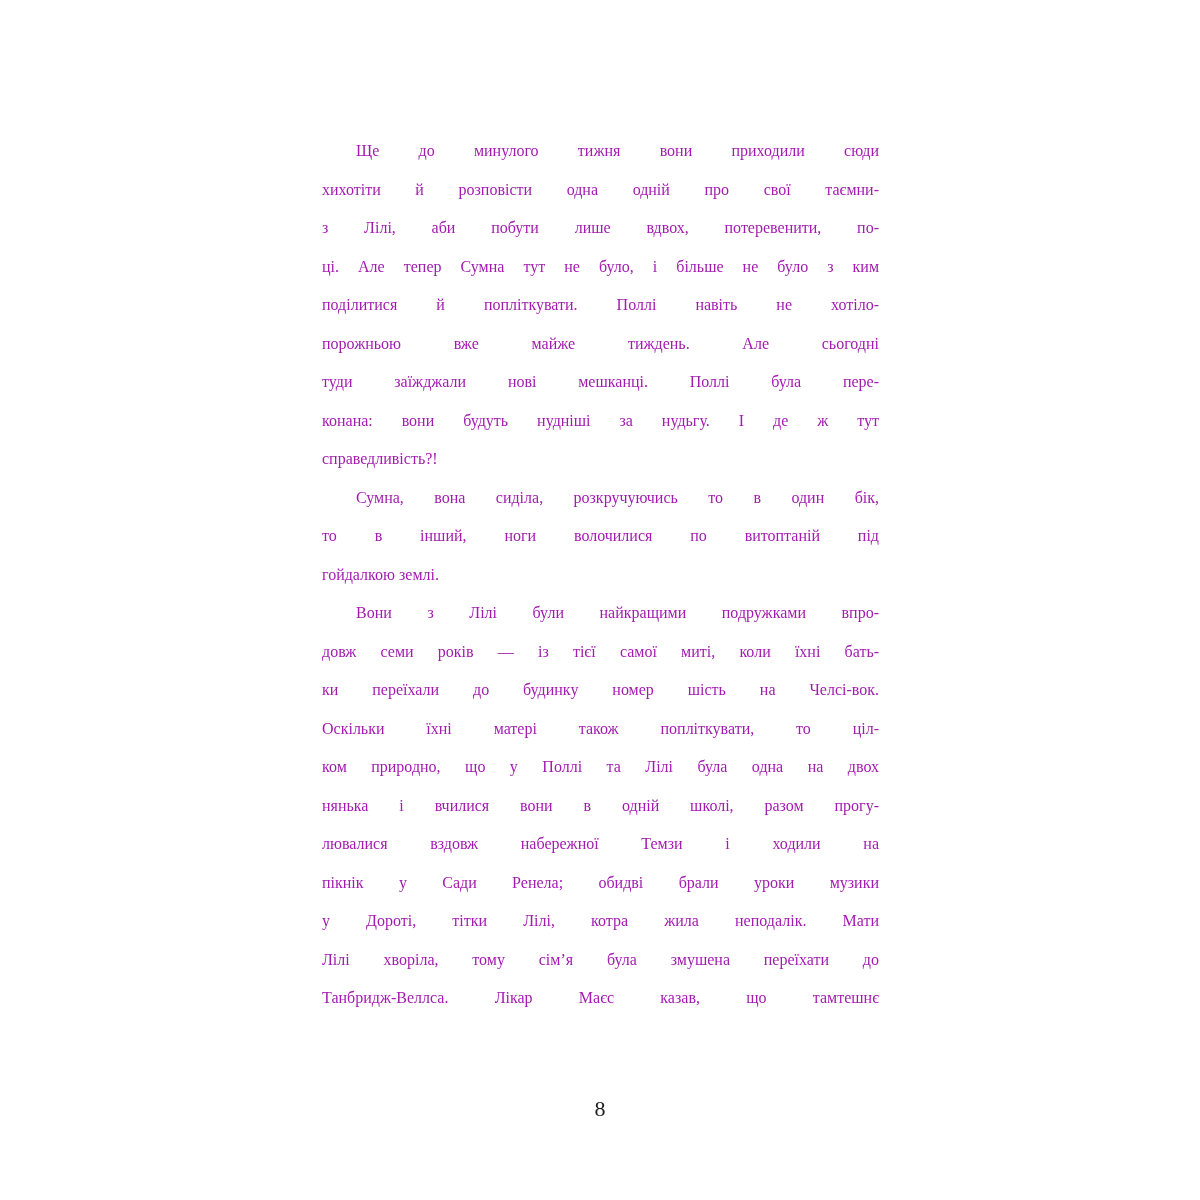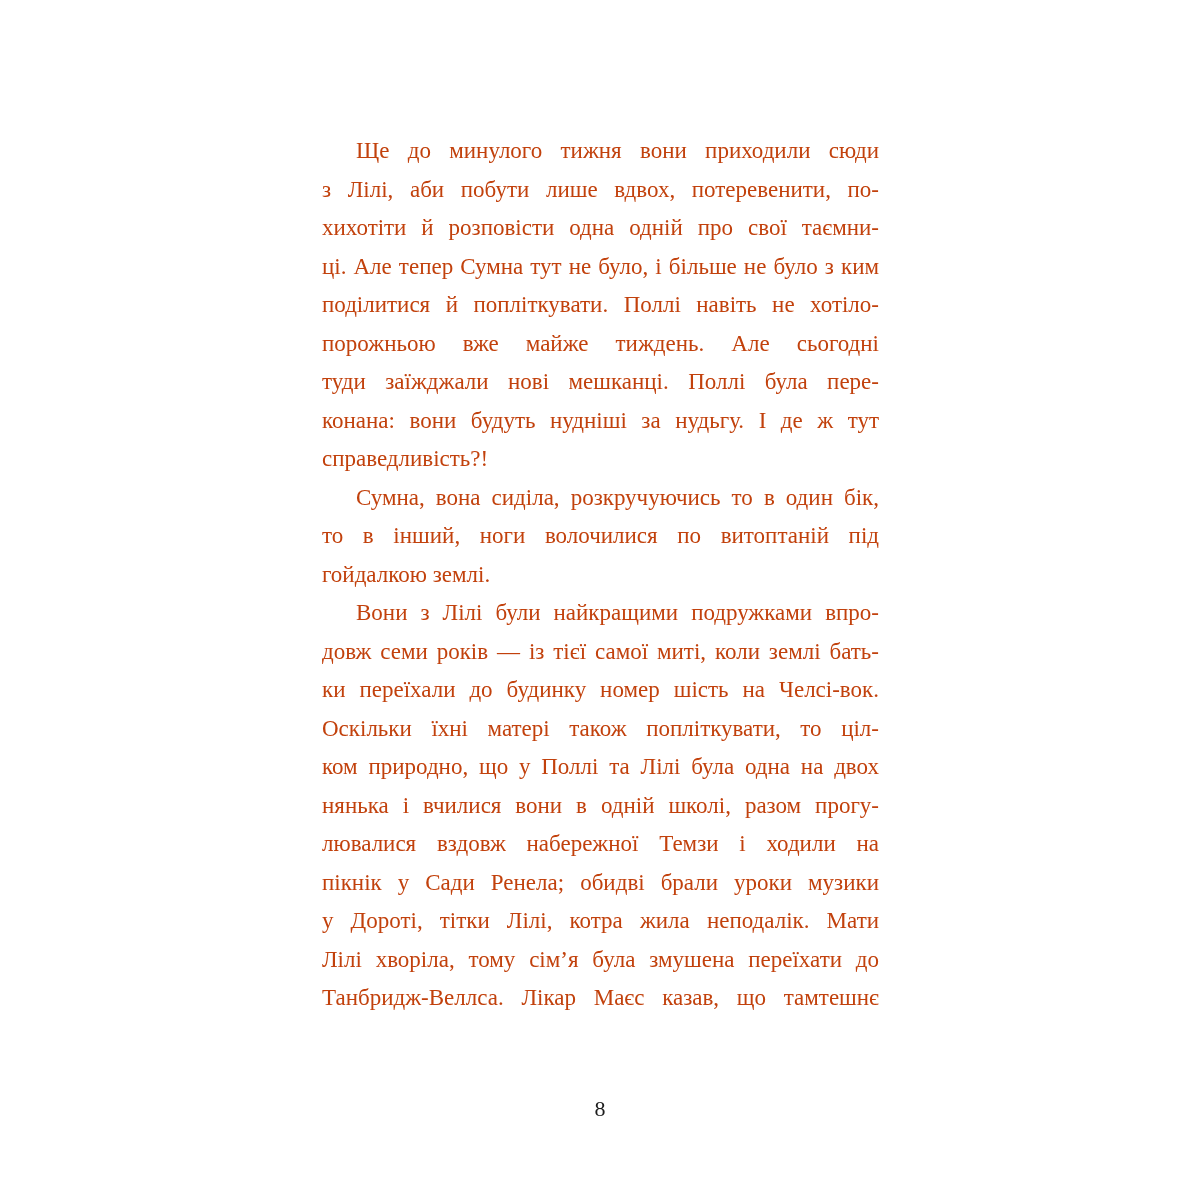--- a/index.html
+++ b/index.html
@@ -18,22 +18,22 @@
     height: 1200px;
     background: #ffffff;
     color: #1c1c1c;
   }
 
   .text-block {
     position: absolute;
     left: 322px;
     top: 132px;
     width: 557px;
-    font-size: 23px;
-    color: #c2410c;
+    font-size: 16px;
+    color: #a21caf;
   }
 
   .line {
     height: 38.5px;
     line-height: 38.5px;
     white-space: nowrap;
     text-align: justify;
     text-align-last: justify;
     -moz-text-align-last: justify;
   }
@@ -59,33 +59,33 @@
     color: #1c1c1c;
   }
 </style>
 </head>
 <body>
 
 <div class="book-page">
 
   <div class="text-block" id="text-block">
       <div class="line indent">Ще до минулого тижня вони приходили сюди</div>
+      <div class="line">хихотіти й розповісти одна одній про свої таємни-</div>
       <div class="line">з Лілі, аби побути лише вдвох, потеревенити, по-</div>
-      <div class="line">хихотіти й розповісти одна одній про свої таємни-</div>
       <div class="line">ці. Але тепер Сумна тут не було, і більше не було з ким</div>
       <div class="line">поділитися й попліткувати. Поллі навіть не хотіло-</div>
       <div class="line">порожньою вже майже тиждень. Але сьогодні</div>
       <div class="line">туди заїжджали нові мешканці. Поллі була пере-</div>
       <div class="line">конана: вони будуть нудніші за нудьгу. І де ж тут</div>
       <div class="line para-end">справедливість?!</div>
       <div class="line indent">Сумна, вона сиділа, розкручуючись то в один бік,</div>
       <div class="line">то в інший, ноги волочилися по витоптаній під</div>
       <div class="line para-end">гойдалкою землі.</div>
       <div class="line indent">Вони з Лілі були найкращими подружками впро-</div>
-      <div class="line">довж семи років — із тієї самої миті, коли землі бать-</div>
+      <div class="line">довж семи років — із тієї самої миті, коли їхні бать-</div>
       <div class="line">ки переїхали до будинку номер шість на Челсі-вок.</div>
       <div class="line">Оскільки їхні матері також попліткувати, то ціл-</div>
       <div class="line">ком природно, що у Поллі та Лілі була одна на двох</div>
       <div class="line">нянька і вчилися вони в одній школі, разом прогу-</div>
       <div class="line">лювалися вздовж набережної Темзи і ходили на</div>
       <div class="line">пікнік у Сади Ренела; обидві брали уроки музики</div>
       <div class="line">у Дороті, тітки Лілі, котра жила неподалік. Мати</div>
       <div class="line">Лілі хворіла, тому сім’я була змушена переїхати до</div>
       <div class="line">Танбридж-Веллса. Лікар Маєс казав, що тамтешнє</div>
     </div>

